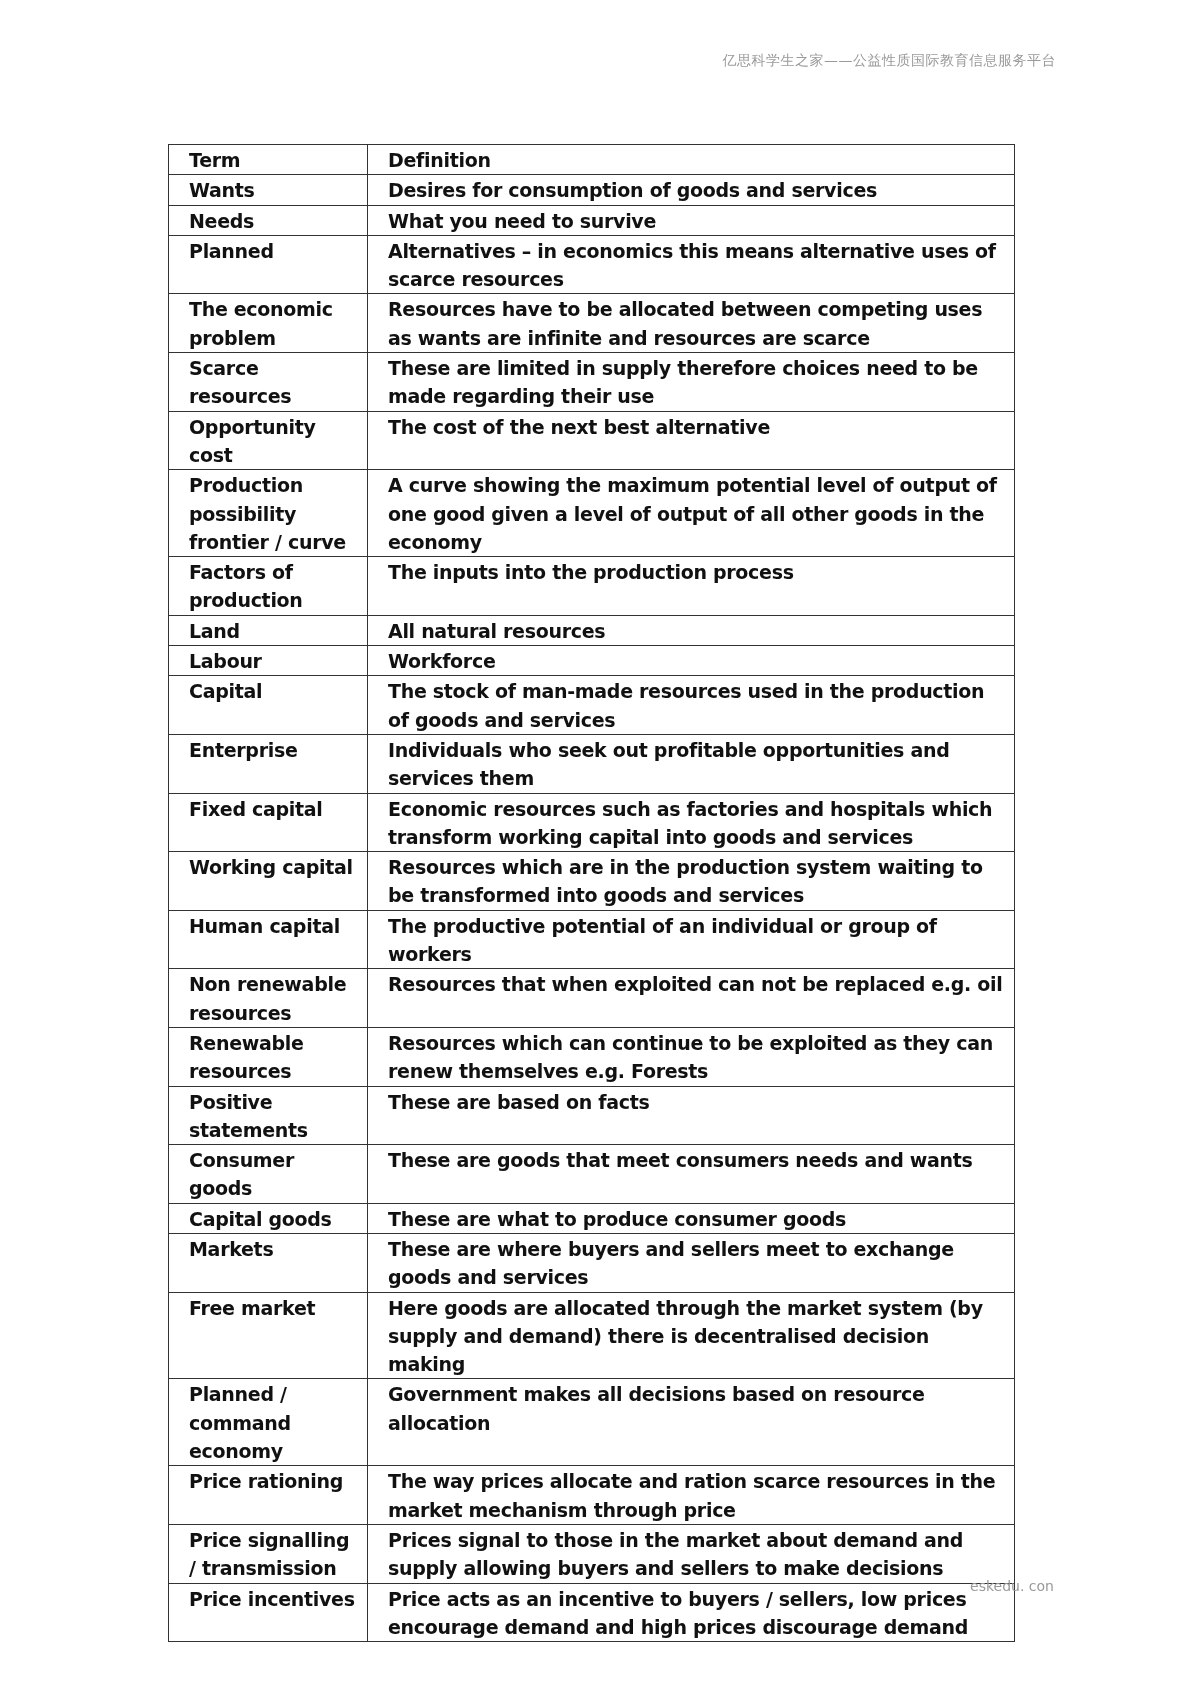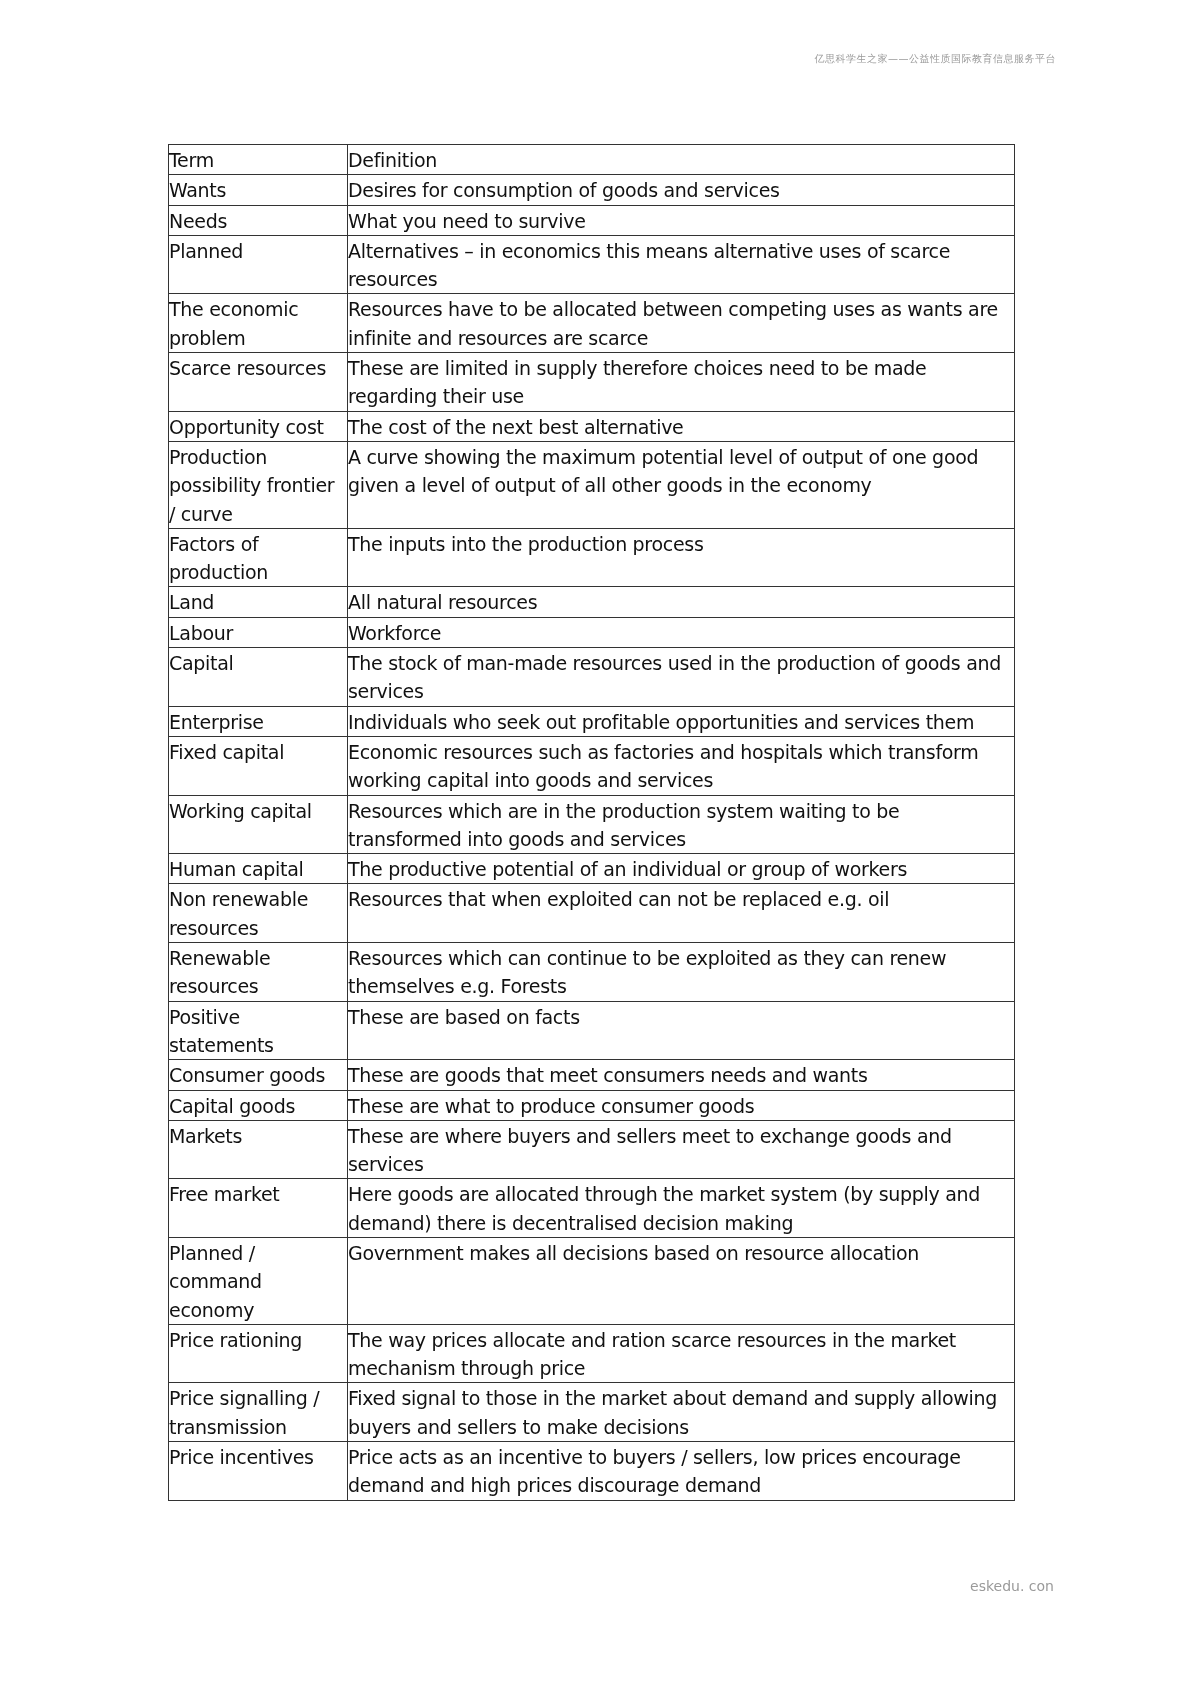--- a/index.html
+++ b/index.html
@@ -1,36 +1,37 @@
 <!DOCTYPE html>
 <html><head>
 <meta charset="utf-8">
 <style>
   html, body { margin: 0; padding: 0; background: #ffffff; }
   body { width: 1191px; height: 1684px; position: relative; overflow: hidden; }
   .header-note {
     position: absolute; top: 52px; right: 135px;
-    font-family: "DejaVu Sans", sans-serif; font-size: 10px; color: #9a9a9a;
+    font-family: "DejaVu Sans", sans-serif; font-size: 14px; color: #9a9a9a;
     letter-spacing: 0.5px;
   }
   .footer-note {
     position: absolute; top: 1578px; right: 137px;
     font-family: "DejaVu Sans", sans-serif; font-size: 14px; color: #9a9a9a; margin-left: 36px;
   }
   table.glossary {
     position: absolute; left: 168px; top: 144px; width: 847px;
     border-collapse: collapse;
     font-family: "DejaVu Sans", sans-serif; font-size: 19px; color: #111;
   }
   table.glossary td {
     border: 1.3px solid #333;
     vertical-align: top;
-    padding: 1px 10px 0 0;
+    padding: 1px 10px 0 20px;
     line-height: 28.3px;
     letter-spacing: -0.3px;
+    font-weight: bold;
   }
   table.glossary td.term { width: 168px; }
 </style>
 </head>
 <body>
 
 <div class="header-note">亿思科学生之家——公益性质国际教育信息服务平台</div>
 
 <table class="glossary">
   <thead>
@@ -131,21 +132,21 @@
       <tr>
         <td class="term">Planned / command economy</td>
         <td>Government makes all decisions based on resource allocation</td>
       </tr>
       <tr>
         <td class="term">Price rationing</td>
         <td>The way prices allocate and ration scarce resources in the market mechanism through price</td>
       </tr>
       <tr>
         <td class="term">Price signalling / transmission</td>
-        <td>Fixed signal to those in the market about demand and supply allowing buyers and sellers to make decisions</td>
+        <td>Prices signal to those in the market about demand and supply allowing buyers and sellers to make decisions</td>
       </tr>
       <tr>
         <td class="term">Price incentives</td>
         <td>Price acts as an incentive to buyers / sellers, low prices encourage demand and high prices discourage demand</td>
       </tr>
     </tbody>
 </table>
 
 <div class="footer-note">eskedu. con</div>
 

